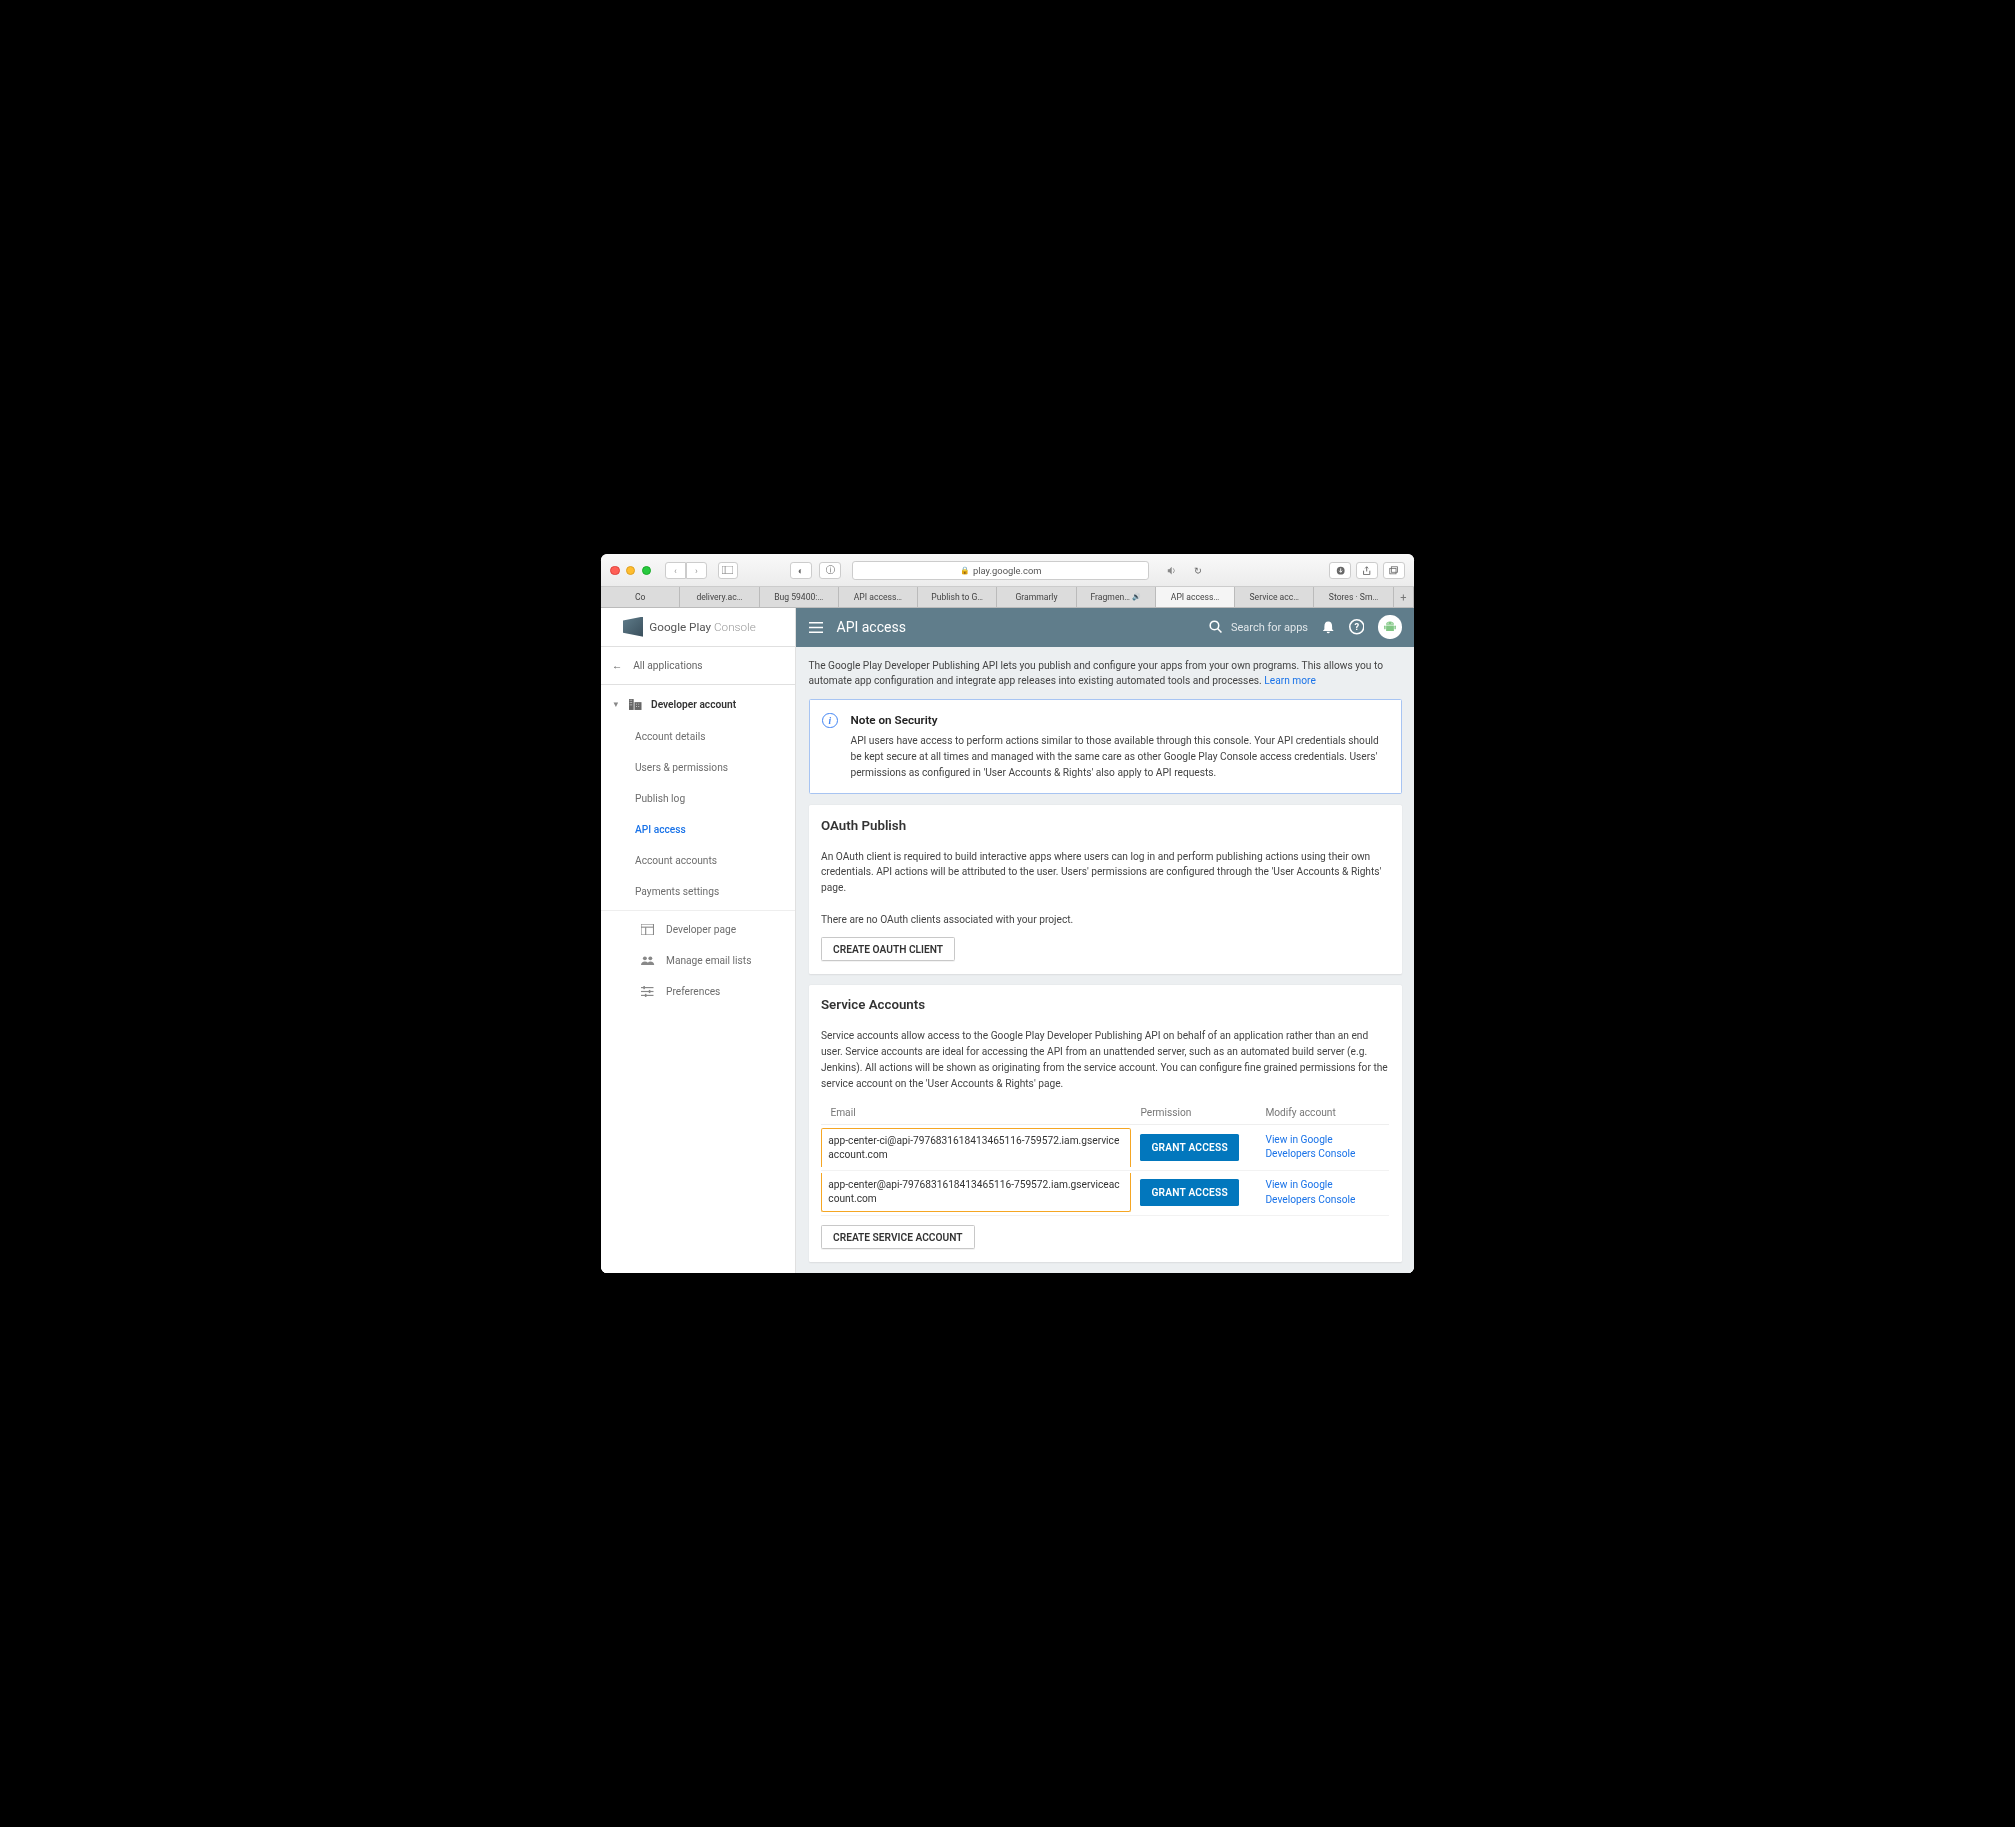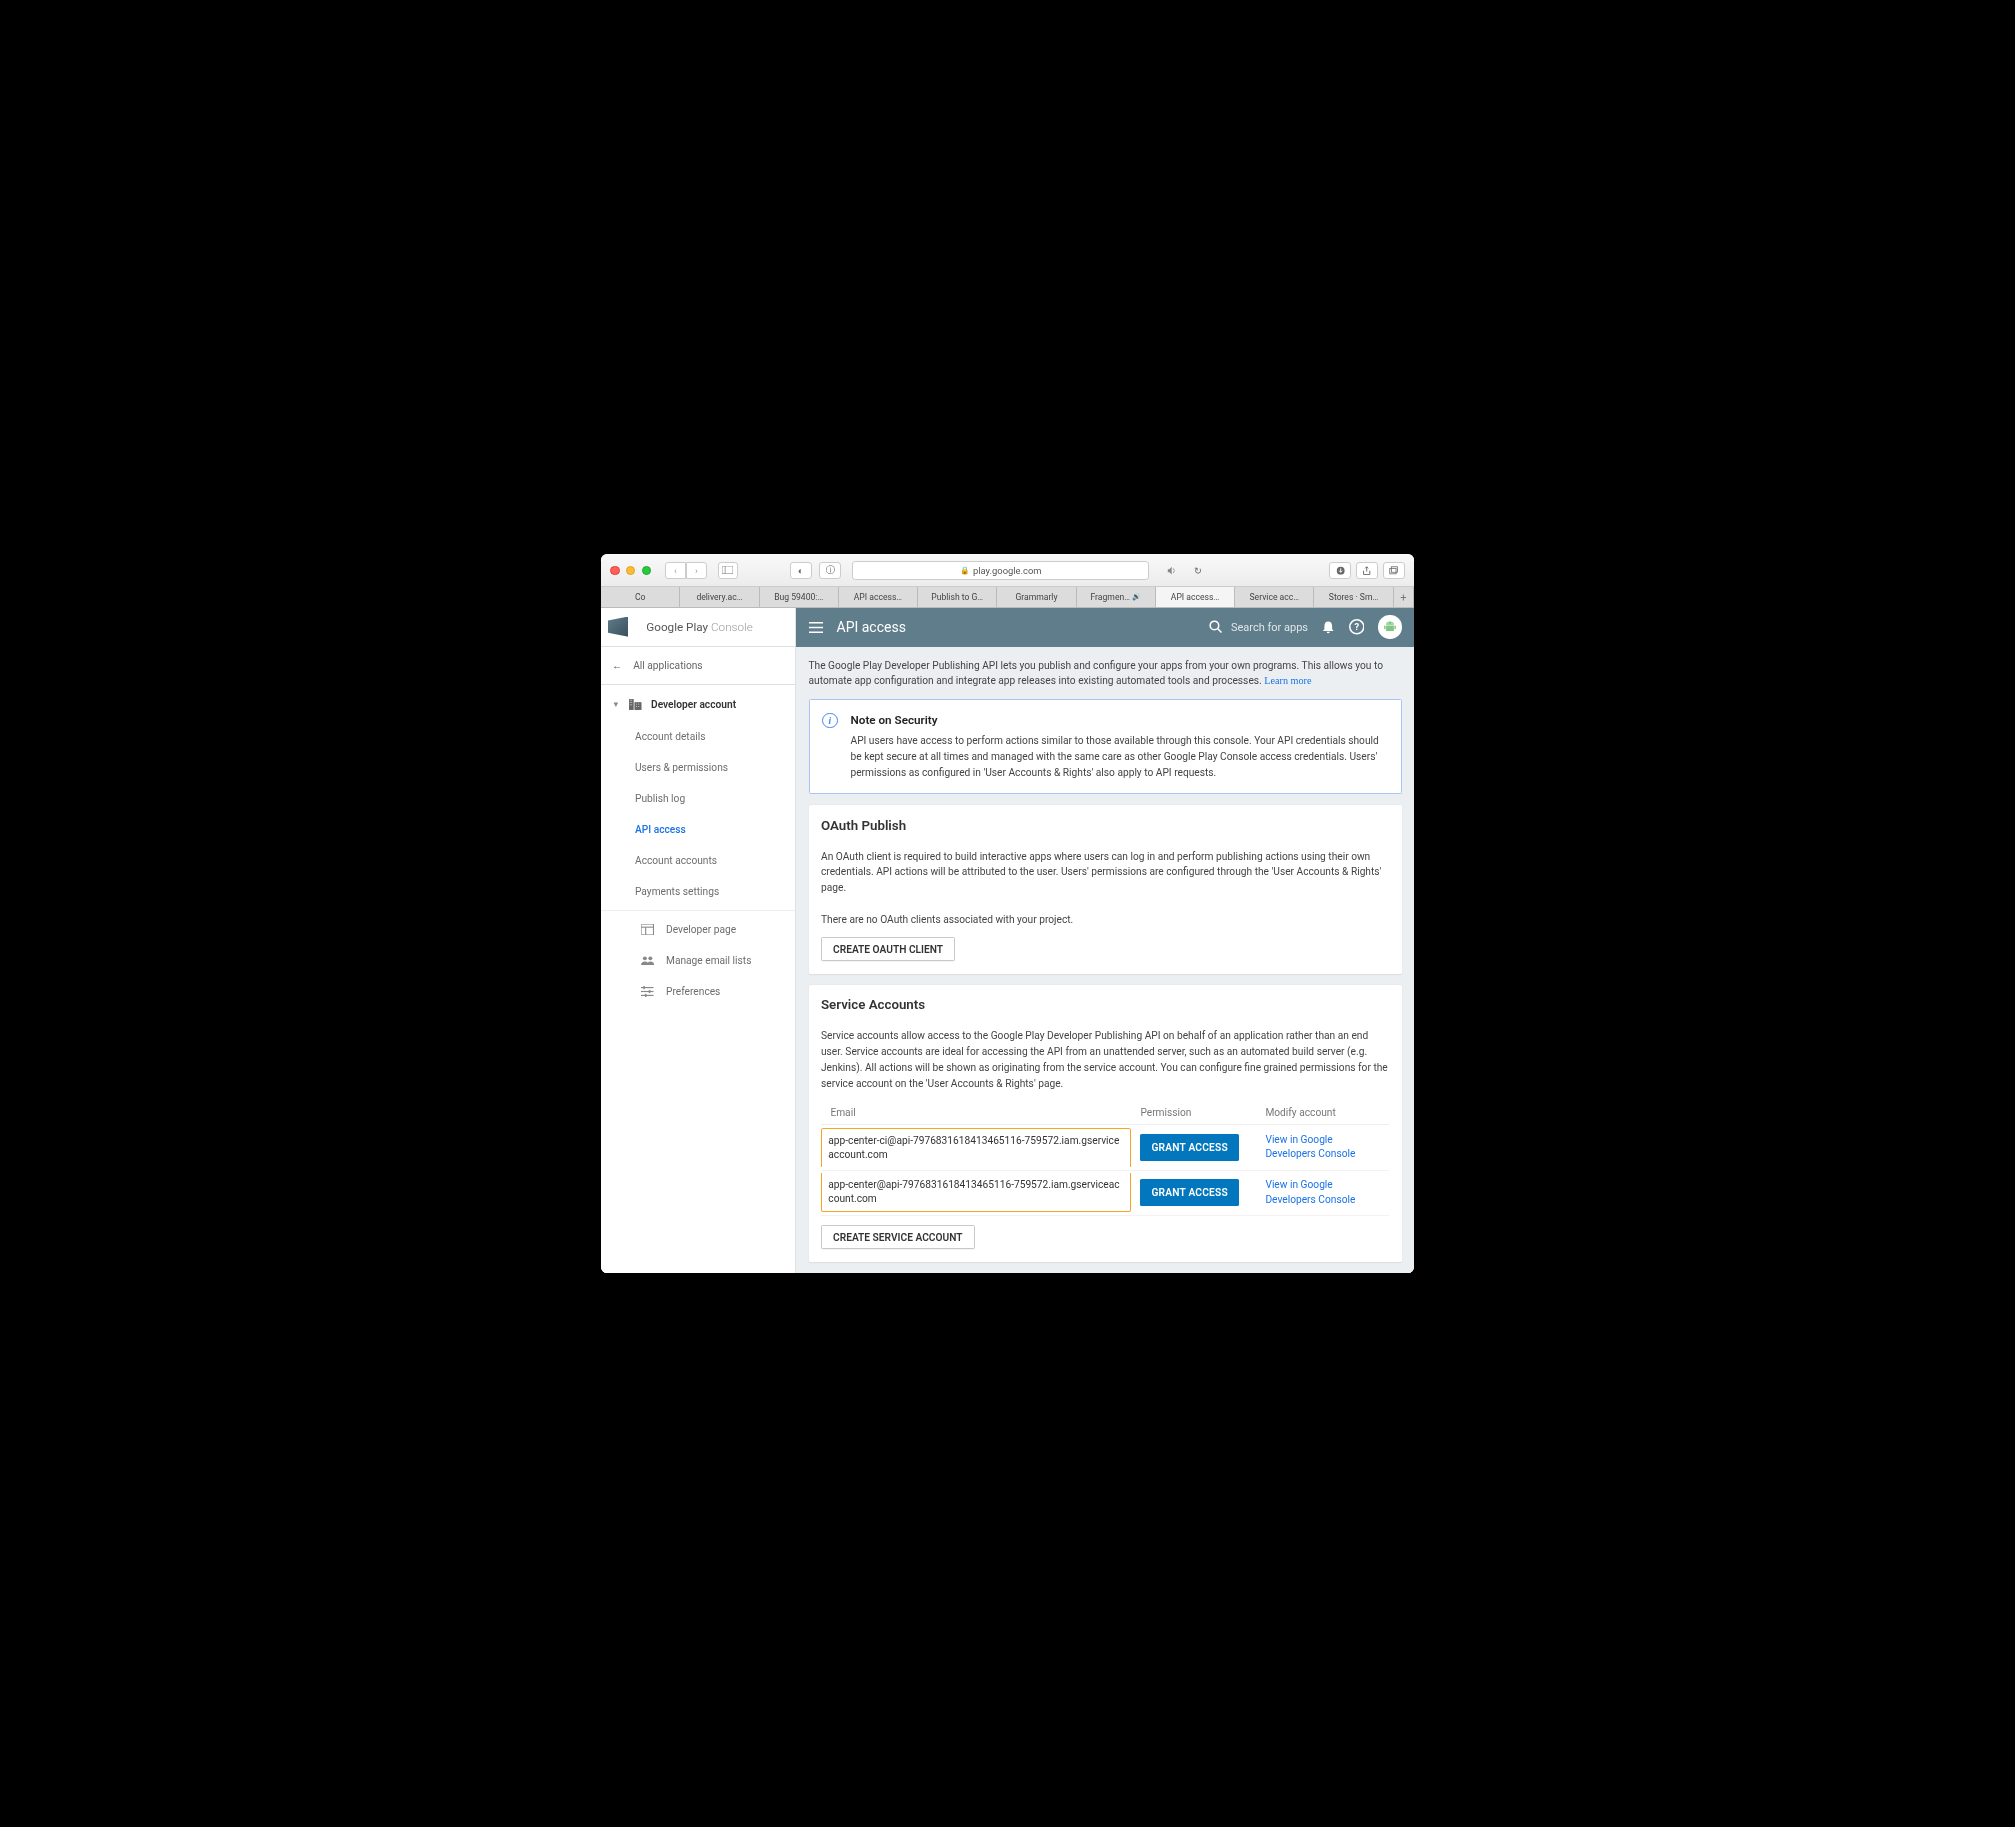--- a/index.html
+++ b/index.html
@@ -18,41 +18,41 @@
     .sidebar-btn { width: 20.3px; height: 17px; background: #fff; border: 0.8px solid #ccc; border-radius: 3.1px; display: flex; align-items: center; justify-content: center; margin-right: 47px; }
     .tb-icon { width: 22px; height: 17px; background: #fff; border: 0.8px solid #ccc; border-radius: 3.1px; display: flex; align-items: center; justify-content: center; color: #666; font-size: 9.4px; }
     .urlbar { flex: 1; height: 19px; background: #fff; border: 0.8px solid #ccc; border-radius: 3.1px; display: flex; align-items: center; justify-content: center; color: #555; font-size: 9.4px; margin: 0 6.3px; max-width: 297px; }
     .urlbar-right { display: flex; gap: 4.7px; margin-left: auto; }
     .tabbar { background: #dcdcdc; height: 20.3px; display: flex; border-bottom: 0.8px solid #bbb; }
     .tab { flex: 1; border-right: 0.8px solid #bbb; font-size: 8.6px; color: #444; display: flex; align-items: center; justify-content: center; padding: 0 4.7px; white-space: nowrap; overflow: hidden; text-overflow: ellipsis; cursor: pointer; }
     .tab.active { background: #f5f5f5; }
     .tab.plus { flex: 0 0 20.3px; font-size: 11px; color: #777; }
     .appshell { display: flex; background: #fff; }
     .leftnav { width: 195px; background: #fff; border-right: 0.8px solid #e0e0e0; }
-    .brand { height: 39px; display: flex; align-items: center; padding: 0 7px; gap: 18px; border-bottom: 0.8px solid #e0e0e0; }
+    .brand { height: 39px; display: flex; align-items: center; padding: 0 22px; gap: 6px; border-bottom: 0.8px solid #e0e0e0; }
     .brand-logo { width: 20.3px; height: 20.3px; background: linear-gradient(135deg, #5f7c8a, #3a4f5c); clip-path: polygon(0% 20%, 100% 0%, 100% 100%, 0% 80%); position: relative; }
     .brand-text { font-size: 11.7px; color: #555; }
     .brand-text .console { color: #999; font-weight: 300; }
     .allapps { height: 38px; display: flex; align-items: center; padding: 0 11px; gap: 11px; border-bottom: 0.8px solid #e0e0e0; color: #666; font-size: 10.2px; cursor: pointer; }
     .navsection { padding: 3.1px 0 0 0; }
     .navhead { height: 33px; display: flex; align-items: center; padding: 0 11px; gap: 9.4px; color: #333; font-size: 10.2px; font-weight: 600; }
     .navhead .caret { color: #888; font-size: 7.8px; }
     .navitem { height: 31px; display: flex; align-items: center; padding: 0 11px 0 34px; color: #6d6d6d; font-size: 10.2px; cursor: pointer; }
     .navitem.active { color: #1a73e8; font-weight: 500; }
     .navitem2 { height: 31px; display: flex; align-items: center; padding: 0 11px; gap: 9.4px; color: #6d6d6d; font-size: 10.2px; cursor: pointer; margin-left: 29px; }
     .navitem2 .navicon { width: 15.6px; color: #888; }
     .navhr { border: none; border-top: 0.8px solid #eee; margin: 3.1px 0; }
     .content { flex: 1; background: #eceff1; }
     .header { height: 39px; background: #607d8b; display: flex; align-items: center; padding: 0 12.5px; gap: 14px; color: #fff; }
     .header-title { font-size: 14px; font-weight: 400; flex: 1; }
     .header .hicon { cursor: pointer; display: flex; align-items: center; }
     .header .search { display: flex; align-items: center; gap: 7.8px; color: #e0e6e9; font-size: 11px; cursor: pointer; }
     .header .avatar { width: 23.4px; height: 23.4px; background: #fff; border-radius: 50%; display: flex; align-items: center; justify-content: center; color: #81c784; }
     .intro { padding: 11px 12.5px; font-size: 10.2px; color: #444; line-height: 1.5; }
-    .intro a { color: #1a73e8; text-decoration: none; font-family: Liberation Serif, serif; }
+    .intro a { color: #1a73e8; text-decoration: none; }
     .notebox { margin: 0 12.5px 11px 12.5px; border: 0.8px solid #a7c4f2; background: #fff; border-radius: 1.6px; padding: 12.5px 12.5px 12.5px 41px; position: relative; }
     .notebox .info-icon { position: absolute; left: 12.5px; top: 12.5px; width: 15.6px; height: 15.6px; border: 1.6px solid #4285f4; border-radius: 50%; display: flex; align-items: center; justify-content: center; color: #4285f4; font-size: 9.4px; font-weight: bold; font-style: italic; font-family: serif; }
     .notebox h3 { font-size: 11.7px; font-weight: 600; color: #222; margin-bottom: 6.3px; }
     .notebox p { font-size: 10.2px; color: #444; line-height: 1.55; }
     .card { background: #fff; margin: 0 12.5px 11px 12.5px; border-radius: 1.6px; padding: 12.5px; box-shadow: 0 0.8px 1.6px rgba(0,0,0,0.08); }
     .card h2 { font-size: 13.3px; font-weight: 600; color: #333; margin-bottom: 11px; }
     .card p { font-size: 10.2px; color: #444; line-height: 1.55; margin-bottom: 9.4px; margin-top: 16px; }
     .linkrow { display: flex; align-items: center; margin-bottom: 7.8px; }
     .linkrow .lname { width: 180px; font-size: 10.2px; }
     .linkrow .lname.linklike { color: #1a73e8; cursor: pointer; }

